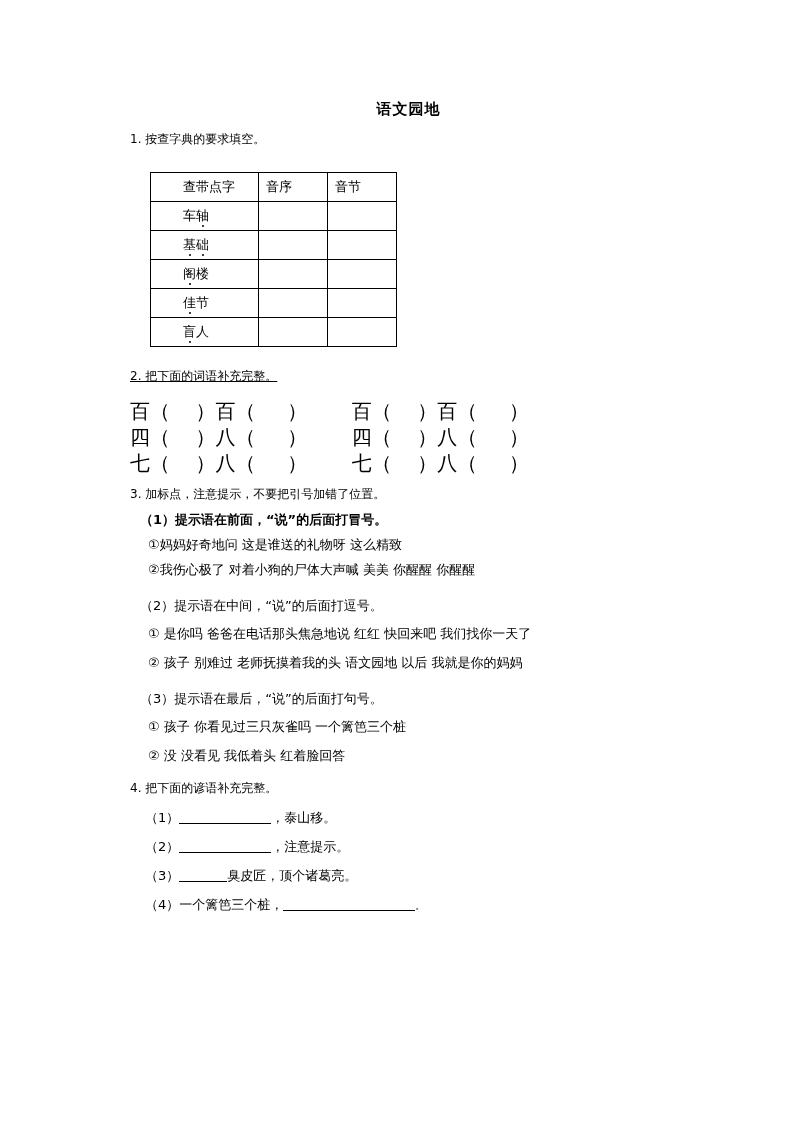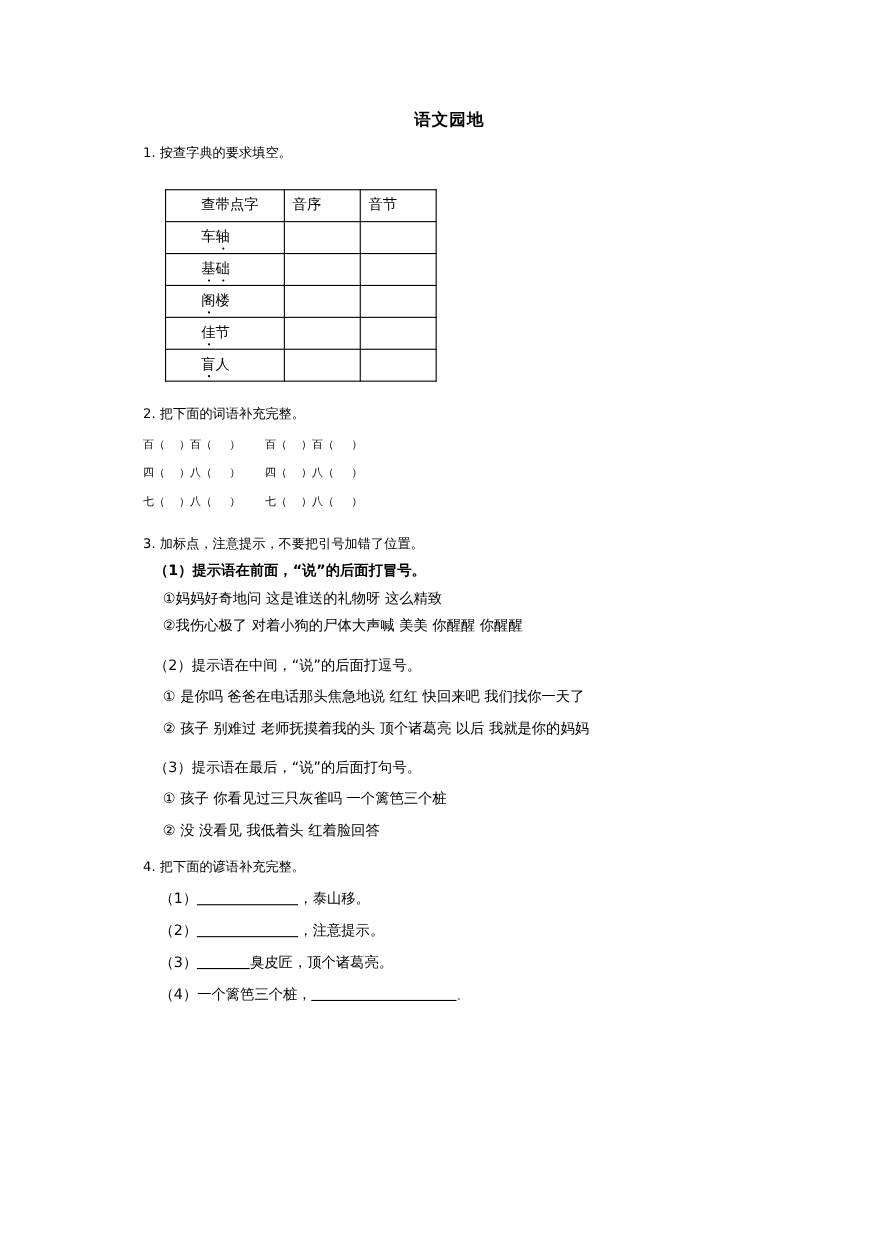--- a/index.html
+++ b/index.html
@@ -92,21 +92,21 @@
     width: 2px;
     height: 2px;
     margin-left: -1px;
     background: #000000;
     border-radius: 50%;
   }
 
   
   .word-row {
     position: absolute;
-    font-size: 10px;
+    font-size: 20px;
     line-height: 1.2;
     white-space: pre;
   }
 
   
   .blank {
     display: inline-block;
     border-bottom: 1px solid #000000;
     vertical-align: -2px;
     height: 12px;
@@ -157,35 +157,35 @@
         <td class="c2"></td>
       </tr>
       <tr>
         <td class="c0"><span class="dotted">盲</span><span>人</span></td>
         <td class="c1"></td>
         <td class="c2"></td>
       </tr>
     </tbody>
   </table>
 
-  <div class="q-head" style="left:118px; top:369px;">2. 把下面的词语补充完整。</div>
+  <div class="q-head" style="left:118px; top:369px;text-decoration:underline;">2. 把下面的词语补充完整。</div>
 
   <div class="word-row" style="left:118px; top:399px;">百（    ）百（     ）       百（    ）百（     ）</div>
   <div class="word-row" style="left:118px; top:425px;">四（    ）八（     ）       四（    ）八（     ）</div>
   <div class="word-row" style="left:118px; top:451px;">七（    ）八（     ）       七（    ）八（     ）</div>
 
   <div class="q-head" style="left:118px; top:487px;">3. 加标点，注意提示，不要把引号加错了位置。</div>
 
   <div class="sub-head" style="left:128px; top:512px;font-weight:bold;">（1）提示语在前面，“说”的后面打冒号。</div>
   <div class="item-line" style="left:136px; top:562px;">②我伤心极了    对着小狗的尸体大声喊    美美    你醒醒    你醒醒</div>
   <div class="item-line" style="left:136px; top:537px;">①妈妈好奇地问    这是谁送的礼物呀    这么精致</div>
 
   <div class="sub-head" style="left:128px; top:598px;">（2）提示语在中间，“说”的后面打逗号。</div>
   <div class="item-line" style="left:136px; top:626px;">①    是你吗    爸爸在电话那头焦急地说    红红    快回来吧    我们找你一天了</div>
-  <div class="item-line" style="left:136px; top:655px;">②    孩子    别难过    老师抚摸着我的头    顶个诸葛亮    以后    我就是你的妈妈</div>
+  <div class="item-line" style="left:136px; top:655px;">②    孩子    别难过    老师抚摸着我的头    语文园地    以后    我就是你的妈妈</div>
 
   <div class="sub-head" style="left:128px; top:691px;">（3）提示语在最后，“说”的后面打句号。</div>
   <div class="item-line" style="left:136px; top:719px;">①    孩子    你看见过三只灰雀吗    一个篱笆三个桩</div>
   <div class="item-line" style="left:136px; top:748px;">②    没    没看见    我低着头    红着脸回答</div>
 
   <div class="q-head" style="left:118px; top:781px;">4. 把下面的谚语补充完整。</div>
 
   <div class="item-line" style="left:133px; top:810px;">
     <span>（1）</span><span></span><span class="blank blank-long"></span><span>，泰山移。</span>
   </div>

